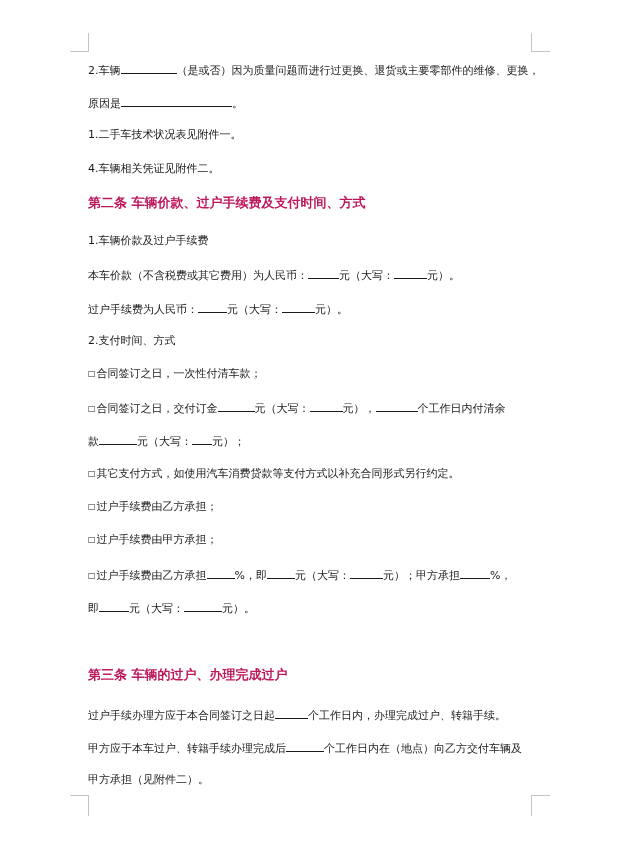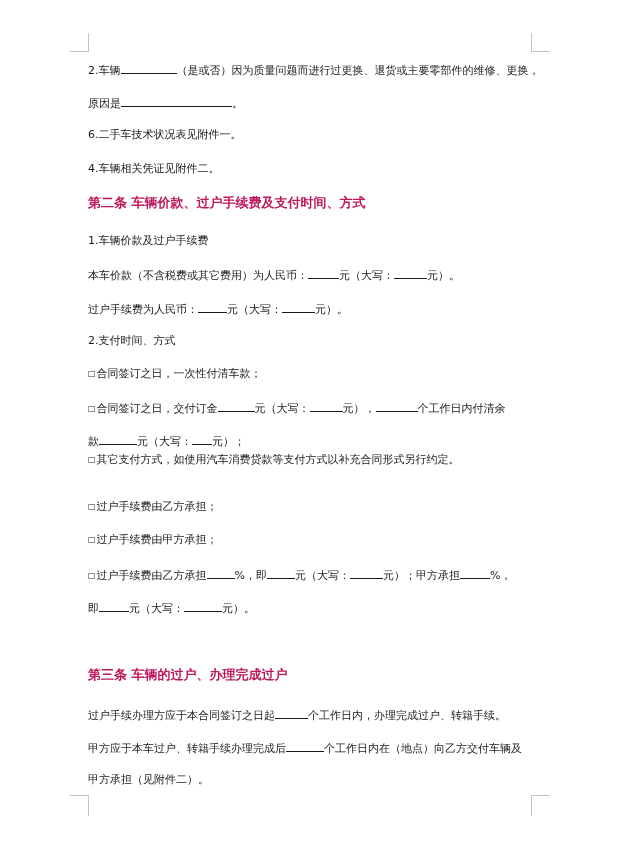--- a/index.html
+++ b/index.html
@@ -72,21 +72,21 @@
   <div class="corner br"></div>
 
   <div class="line" style="top:61px">
     <span>2.车辆</span><span class="blank" style="width:56px"></span><span>（是或否）因为质量问题而进行过更换、退货或主要零部件的维修、更换，</span>
   </div>
 
   <div class="line" style="top:94px">
     <span>原因是</span><span class="blank" style="width:111px"></span><span>。</span>
   </div>
 
-  <div class="line" style="top:127px">6.二手车技术状况表见附件一。</div>
+  <div class="line" style="top:127px">1.二手车技术状况表见附件一。</div>
 
   <div class="line" style="top:161px">4.车辆相关凭证见附件二。</div>
 
   <div class="line heading" style="top:195px">第二条  车辆价款、过户手续费及支付时间、方式</div>
 
   <div class="line" style="top:233px">1.车辆价款及过户手续费</div>
 
   <div class="line" style="top:266px">
     <span>本车价款（不含税费或其它费用）为人民币：</span><span class="blank" style="width:31px"></span><span>元（大写：</span><span class="blank" style="width:33px"></span><span>元）。</span>
   </div>
@@ -102,21 +102,21 @@
   </div>
 
   <div class="line" style="top:399px">
     <span class="cb">□</span><span>合同签订之日，交付订金</span><span class="blank" style="width:37px"></span><span>元（大写：</span><span class="blank" style="width:33px"></span><span>元），</span><span class="blank" style="width:42px"></span><span>个工作日内付清余</span>
   </div>
 
   <div class="line" style="top:432px">
     <span>款</span><span class="blank" style="width:38px"></span><span>元（大写：</span><span class="blank" style="width:20px"></span><span>元）；</span>
   </div>
 
-  <div class="line" style="top:452px">
+  <div class="line" style="top:466px">
     <span class="cb">□</span><span>其它支付方式，如使用汽车消费贷款等支付方式以补充合同形式另行约定。</span>
   </div>
 
   <div class="line" style="top:499px">
     <span class="cb">□</span><span>过户手续费由乙方承担；</span>
   </div>
 
   <div class="line" style="top:532px">
     <span class="cb">□</span><span>过户手续费由甲方承担；</span>
   </div>

